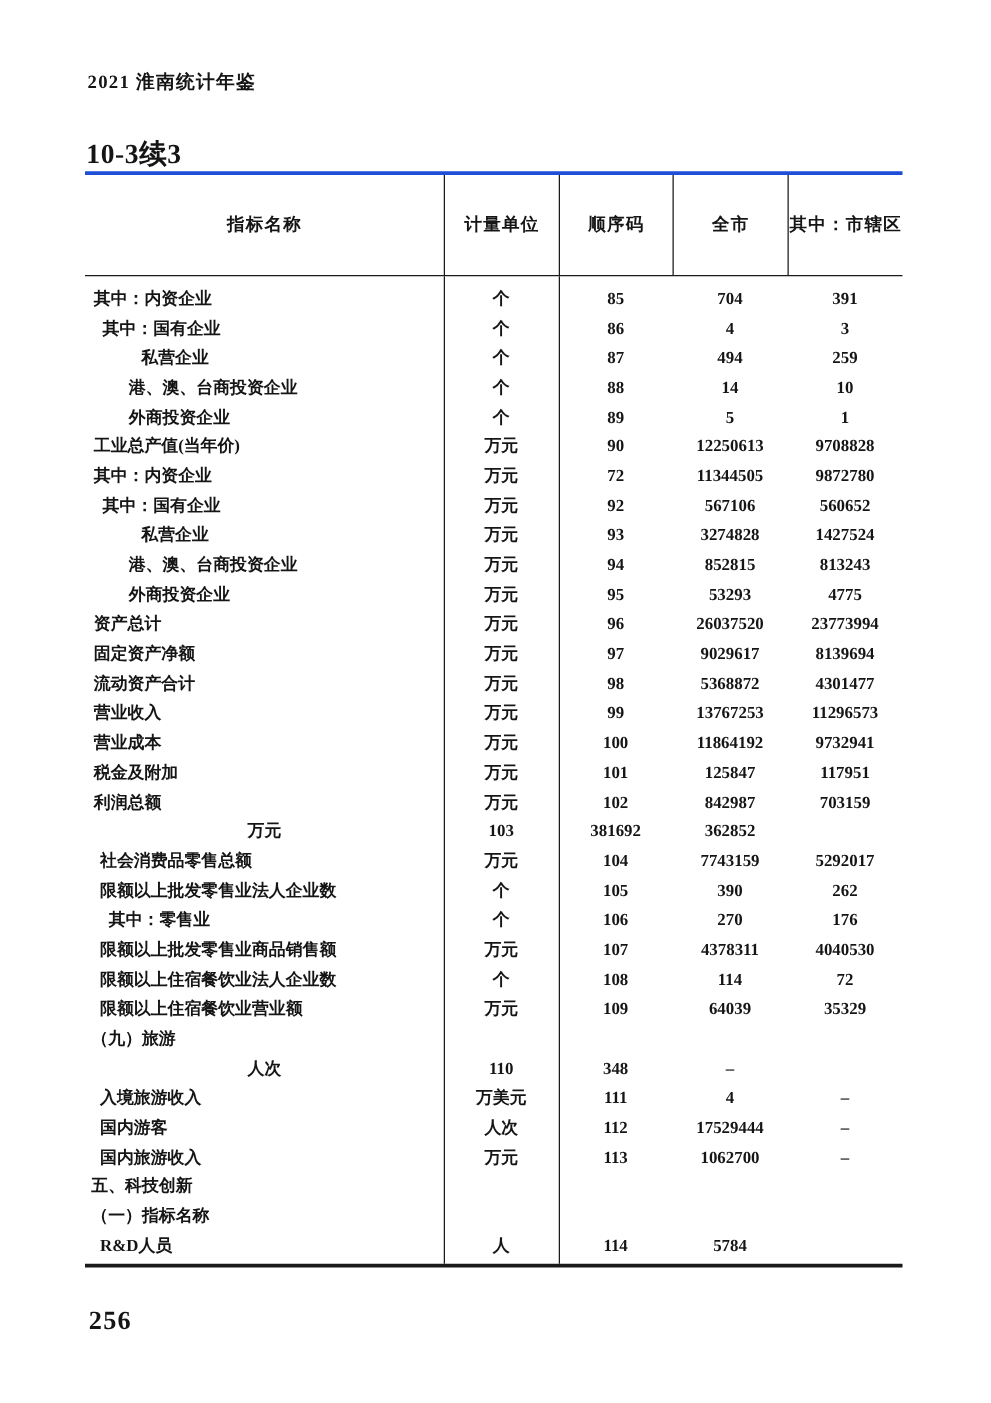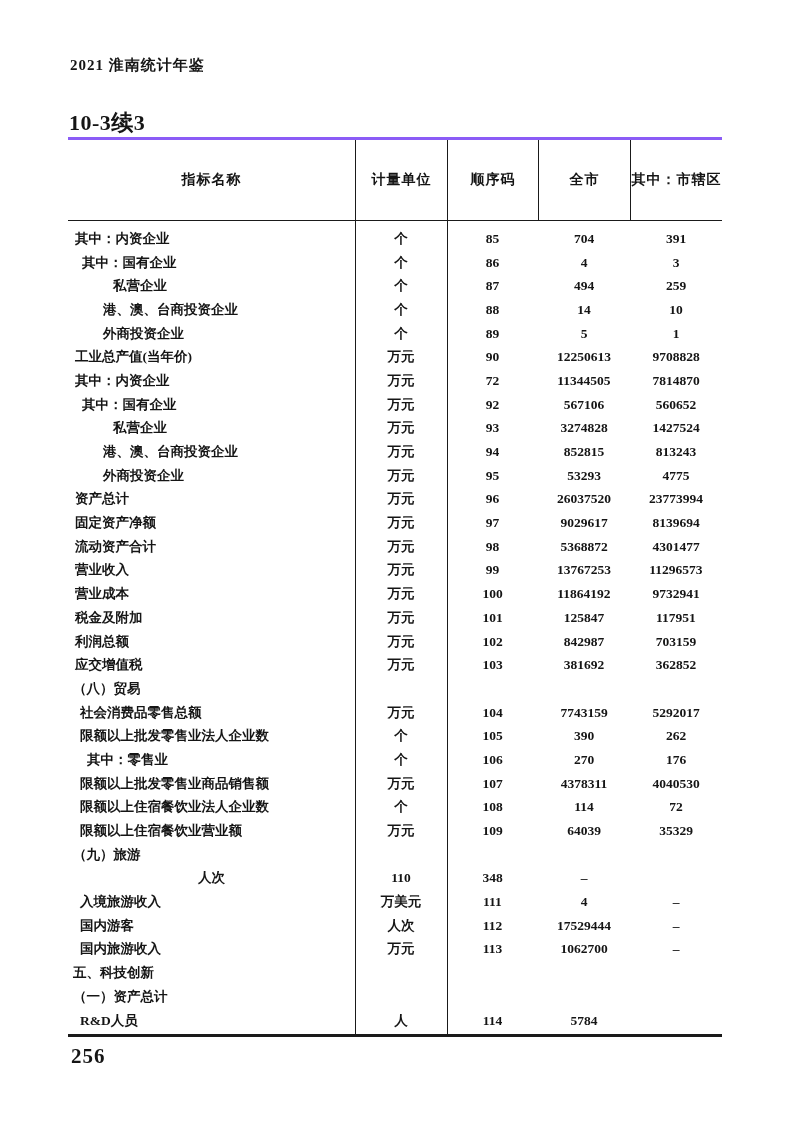--- a/index.html
+++ b/index.html
@@ -15,21 +15,21 @@
   .yearbook-header {
     position:absolute; left:70px; top:56px;
     font-size:15px; font-weight:600; letter-spacing:1px;
   }
   .table-number {
     position:absolute; left:69px; top:108px;
     font-size:22px; font-weight:700; letter-spacing:0.5px;
   }
   .stat-table {
     position:absolute; left:68px; top:137px; width:654px;
-    border-top:3px solid #8b5cf6;
+    border-top:3px solid #1d4ed8;
     border-bottom:3px solid #1a1a1a;
   }
   .thead {
     display:grid;
     grid-template-columns:287px 92px 91px 92px 92px;
     height:81px;
     border-bottom:1px solid #1a1a1a;
   }
   .thead .hcell {
     display:flex; align-items:center; justify-content:center;
@@ -128,21 +128,21 @@
     <div class="cell c-mid">90</div>
     <div class="cell c-mid">12250613</div>
     <div class="cell c-mid">9708828</div>
   </div>
 
   <div class="trow">
     <div class="cell c-name" style="padding-left: 7px;">其中：内资企业</div>
     <div class="cell c-mid">万元</div>
     <div class="cell c-mid">72</div>
     <div class="cell c-mid">11344505</div>
-    <div class="cell c-mid">7814870</div>
+    <div class="cell c-mid">9872780</div>
   </div>
 
   <div class="trow">
     <div class="cell c-name" style="padding-left: 14px;">其中：国有企业</div>
     <div class="cell c-mid">万元</div>
     <div class="cell c-mid">92</div>
     <div class="cell c-mid">567106</div>
     <div class="cell c-mid">560652</div>
   </div>
 
@@ -220,34 +220,26 @@
 
   <div class="trow">
     <div class="cell c-name" style="padding-left: 7px;">利润总额</div>
     <div class="cell c-mid">万元</div>
     <div class="cell c-mid">102</div>
     <div class="cell c-mid">842987</div>
     <div class="cell c-mid">703159</div>
   </div>
 
   <div class="trow">
-    <div class="cell c-name" style="padding-left: 7px;">应交增值税</div>
     <div class="cell c-mid">万元</div>
     <div class="cell c-mid">103</div>
     <div class="cell c-mid">381692</div>
     <div class="cell c-mid">362852</div>
   </div>
 
-  <div class="trow">
-    <div class="cell c-name" style="padding-left: 5px;">（八）贸易</div>
-    <div class="cell c-mid"></div>
-    <div class="cell c-mid"></div>
-    <div class="cell c-mid"></div>
-    <div class="cell c-mid"></div>
-  </div>
 
   <div class="trow">
     <div class="cell c-name" style="padding-left: 12px;">社会消费品零售总额</div>
     <div class="cell c-mid">万元</div>
     <div class="cell c-mid">104</div>
     <div class="cell c-mid">7743159</div>
     <div class="cell c-mid">5292017</div>
   </div>
 
   <div class="trow">
@@ -331,21 +323,21 @@
 
   <div class="trow">
     <div class="cell c-name" style="padding-left: 5px;">五、科技创新</div>
     <div class="cell c-mid"></div>
     <div class="cell c-mid"></div>
     <div class="cell c-mid"></div>
     <div class="cell c-mid"></div>
   </div>
 
   <div class="trow">
-    <div class="cell c-name" style="padding-left: 5px;">（一）资产总计</div>
+    <div class="cell c-name" style="padding-left: 5px;">（一）指标名称</div>
     <div class="cell c-mid"></div>
     <div class="cell c-mid"></div>
     <div class="cell c-mid"></div>
     <div class="cell c-mid"></div>
   </div>
 
   <div class="trow">
     <div class="cell c-name" style="padding-left: 12px;">R&amp;D人员</div>
     <div class="cell c-mid">人</div>
     <div class="cell c-mid">114</div>

